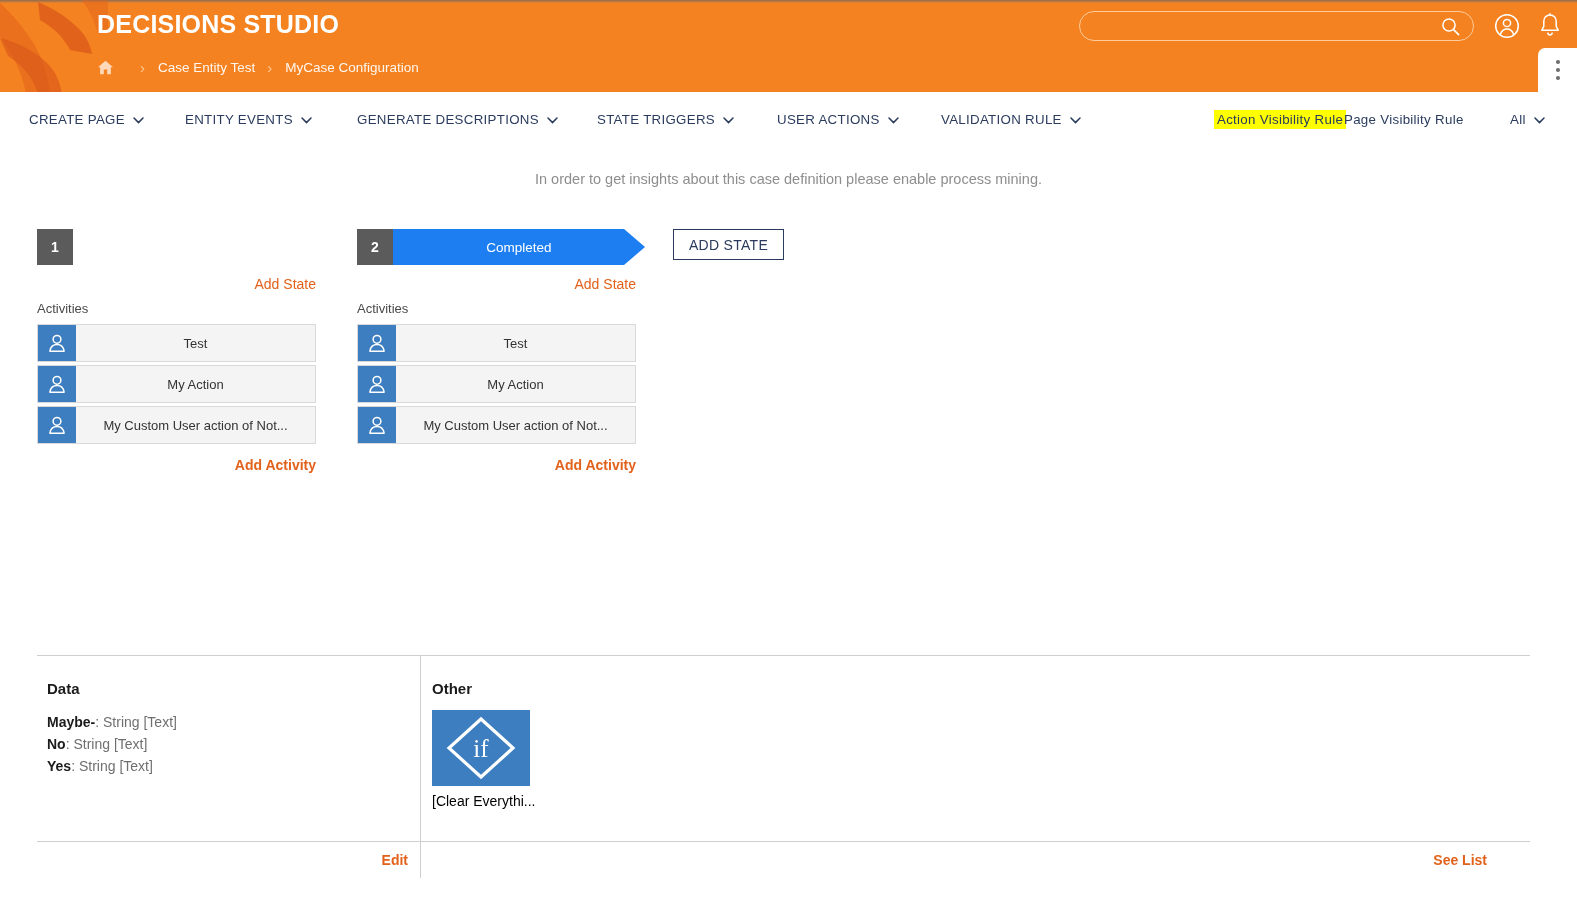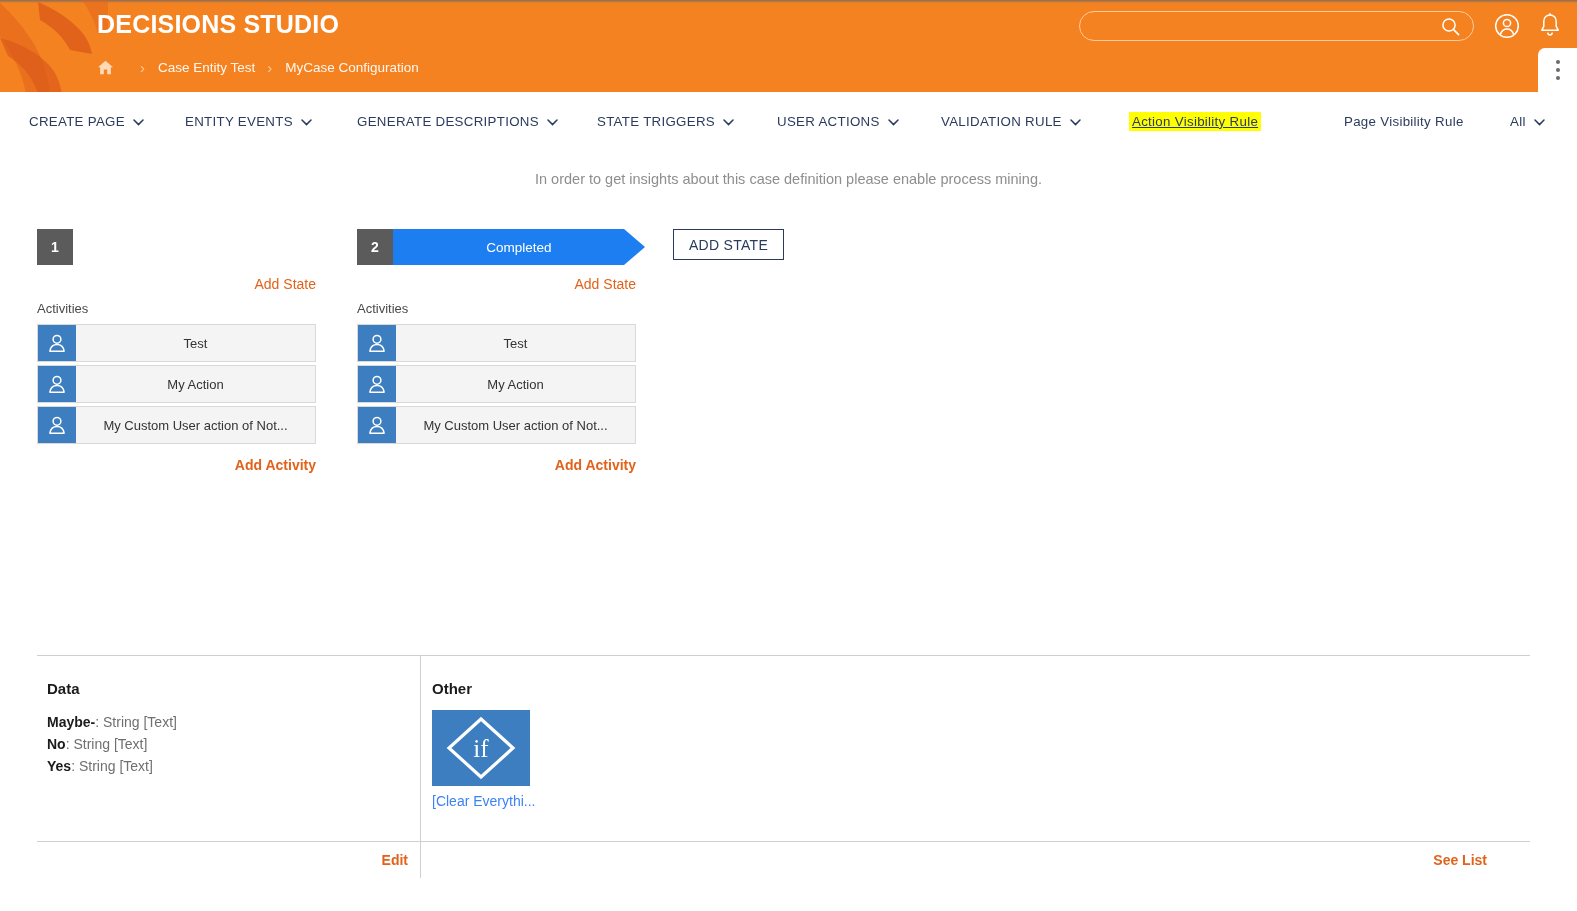--- a/index.html
+++ b/index.html
@@ -66,21 +66,21 @@
     position:absolute; right:0; top: 48px; width: 39px; height: 44px;
     background:#ffffff; border-radius: 7px 0 0 0;
     display:flex; align-items:center; justify-content:center;
   }
   .kebab { display:flex; flex-direction:column; gap:4px; align-items:center;}
   .kebab i { width:4px; height:4px; border-radius:50%; background:#6b6b6b; display:block;}
 
   
   .navbar {
     position:absolute; left:0; top: 92px; width: 1577px; height: 60px;
-    background:#ffffff; border-bottom: 2px solid #0369a1;
+    background:#ffffff; border-bottom: 5px solid #0369a1;
     display:flex; align-items:center;
   }
   .nav-item {
     font-size: 13.3px; color:#2a3b5e; letter-spacing:.3px;
     display:flex; align-items:center; gap:8px; white-space:nowrap;
   }
   .nav-chev { display:inline-block; }
   .nav-highlight { background:#ffff00; padding: 2px 3px; color:#2a3b5e; }
 
   
@@ -143,21 +143,21 @@
   .panel-other { flex:1; padding: 24px 0 0 11px; position:relative; }
   .panel-title { font-size: 15px; font-weight: bold; color:#1b1b1b; }
   .data-lines { margin-top: 14px; line-height: 22px; }
   .data-line { font-size: 14px; color:#6f6f6f; }
   .data-key { font-weight: bold; color:#1b1b1b; }
   .other-item { margin-top: 13px; width: 120px; }
   .if-icon {
     width: 98px; height: 76px; background:#3C7EBF;
     display:flex; align-items:center; justify-content:center;
   }
-  .other-caption { margin-top: 7px; font-size: 14px; color:#3b82f6; white-space:nowrap; }
+  .other-caption { margin-top: 7px; font-size: 14px; color:#000000; white-space:nowrap; }
 
   .bottom-footer {
     position:absolute; left:0; bottom: 1px; width: 1493px; height: 37px;
     border-top: 1px solid #cfcfcf; display:flex; pointer-events:none;
   }
   .footer-left { width:384px; border-right:1px solid #cfcfcf; display:flex; align-items:center; justify-content:flex-end; padding-right: 12px;}
   .footer-right { flex:1; display:flex; align-items:center; justify-content:flex-end; padding-right: 43px;}
   .link-orange { font-size:14px; font-weight:bold; color:#E2621B; cursor:pointer; pointer-events:auto;}
 </style>
 </head>
@@ -255,21 +255,21 @@
       <span class="nav-chev"><svg width="11" height="7" viewBox="0 0 11 7">
             <path d="M1 1 L5.5 5.6 L10 1" stroke="#2a3b5e" stroke-width="1.5" fill="none" stroke-linecap="round"></path>
           </svg></span>
     </div>
     <div class="nav-item" style="position:absolute; left:941px;">
       <span>VALIDATION RULE</span>
       <span class="nav-chev"><svg width="11" height="7" viewBox="0 0 11 7">
             <path d="M1 1 L5.5 5.6 L10 1" stroke="#2a3b5e" stroke-width="1.5" fill="none" stroke-linecap="round"></path>
           </svg></span>
     </div>
-    <div class="nav-item" style="position:absolute; left:1129px;text-decoration:underline;">
+    <div class="nav-item" style="position:absolute; left:1214px;">
       <span class="nav-highlight">Action Visibility Rule</span>
     </div>
     <div class="nav-item" style="position:absolute; left:1344px;">
       <span>Page Visibility Rule</span>
     </div>
     <div class="nav-item" style="position:absolute; left:1510px;">
       <span>All</span>
       <span class="nav-chev"><svg width="11" height="7" viewBox="0 0 11 7">
             <path d="M1 1 L5.5 5.6 L10 1" stroke="#2a3b5e" stroke-width="1.5" fill="none" stroke-linecap="round"></path>
           </svg></span>

